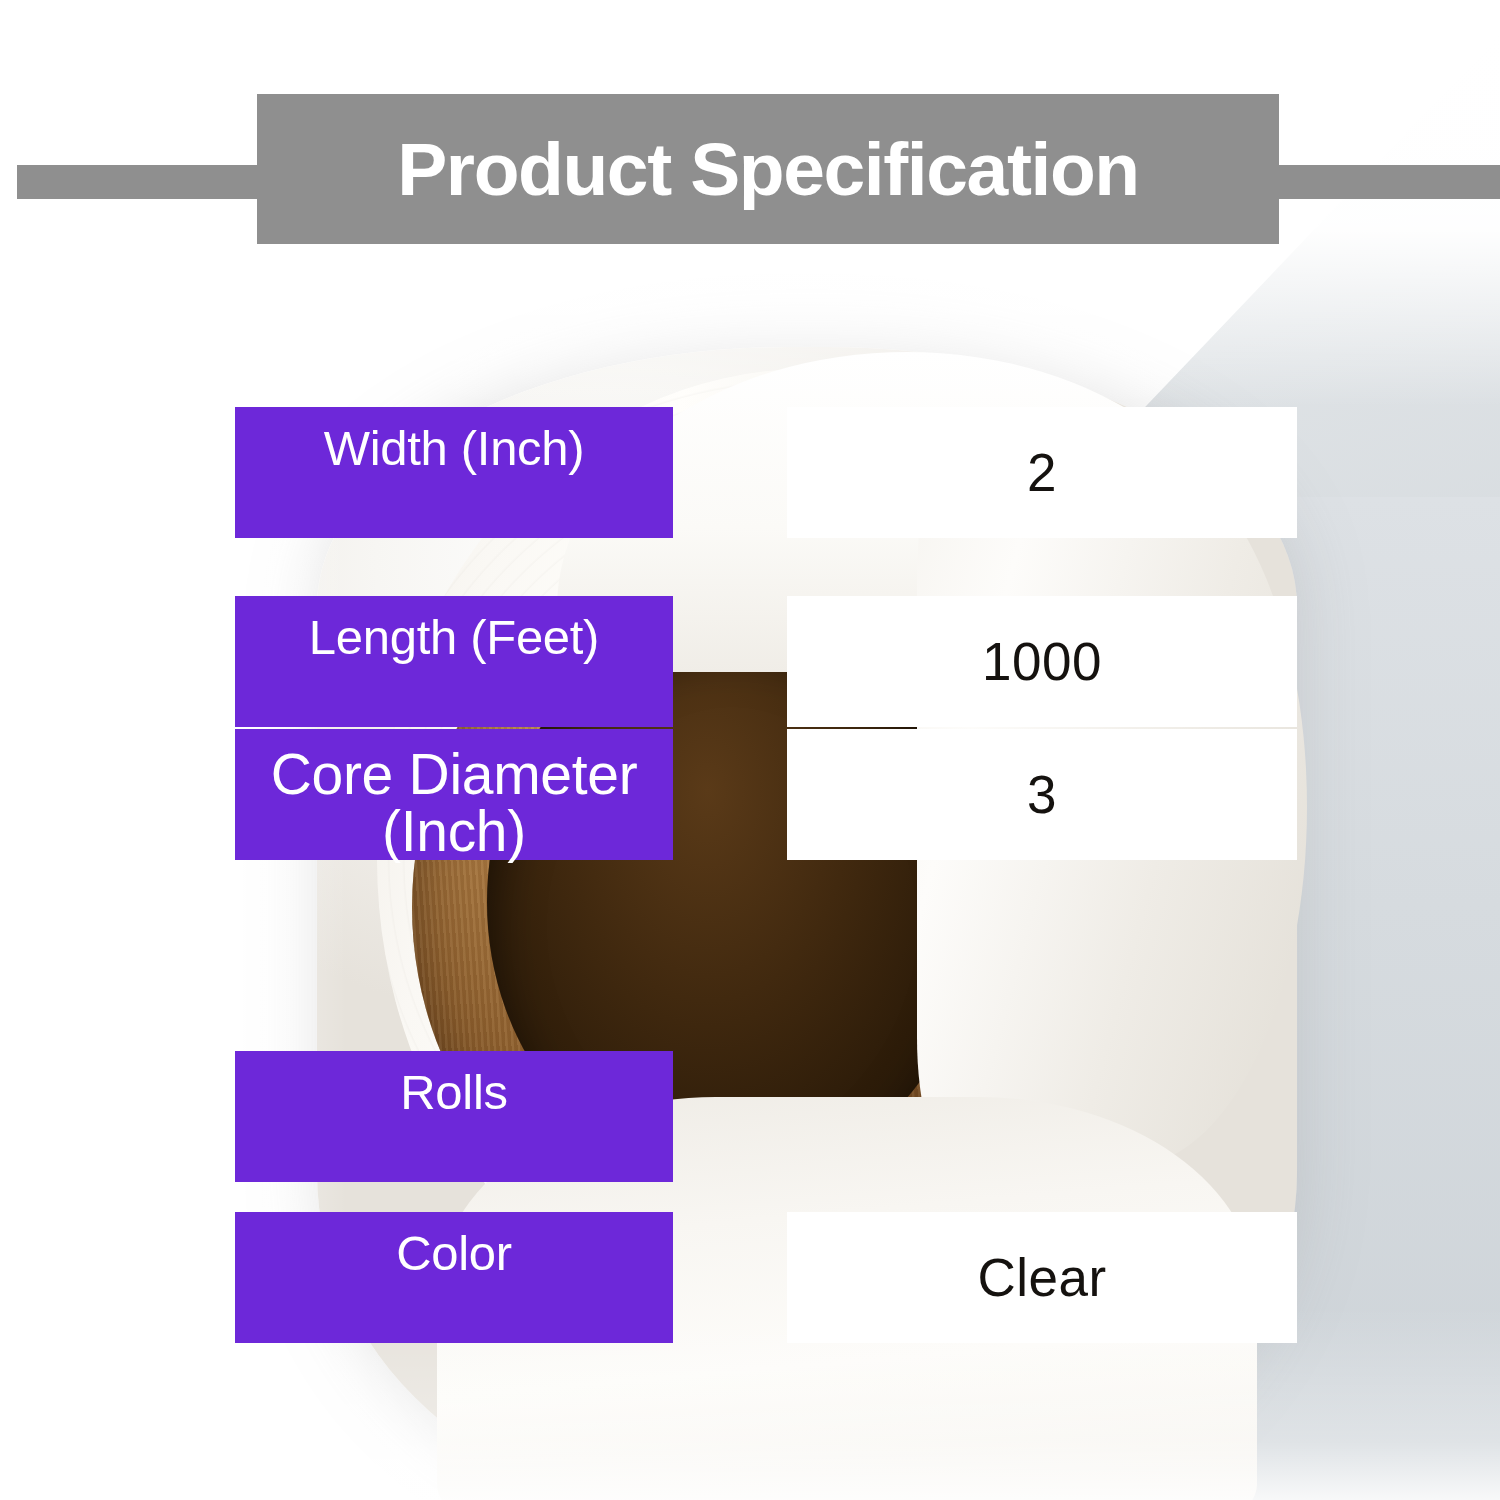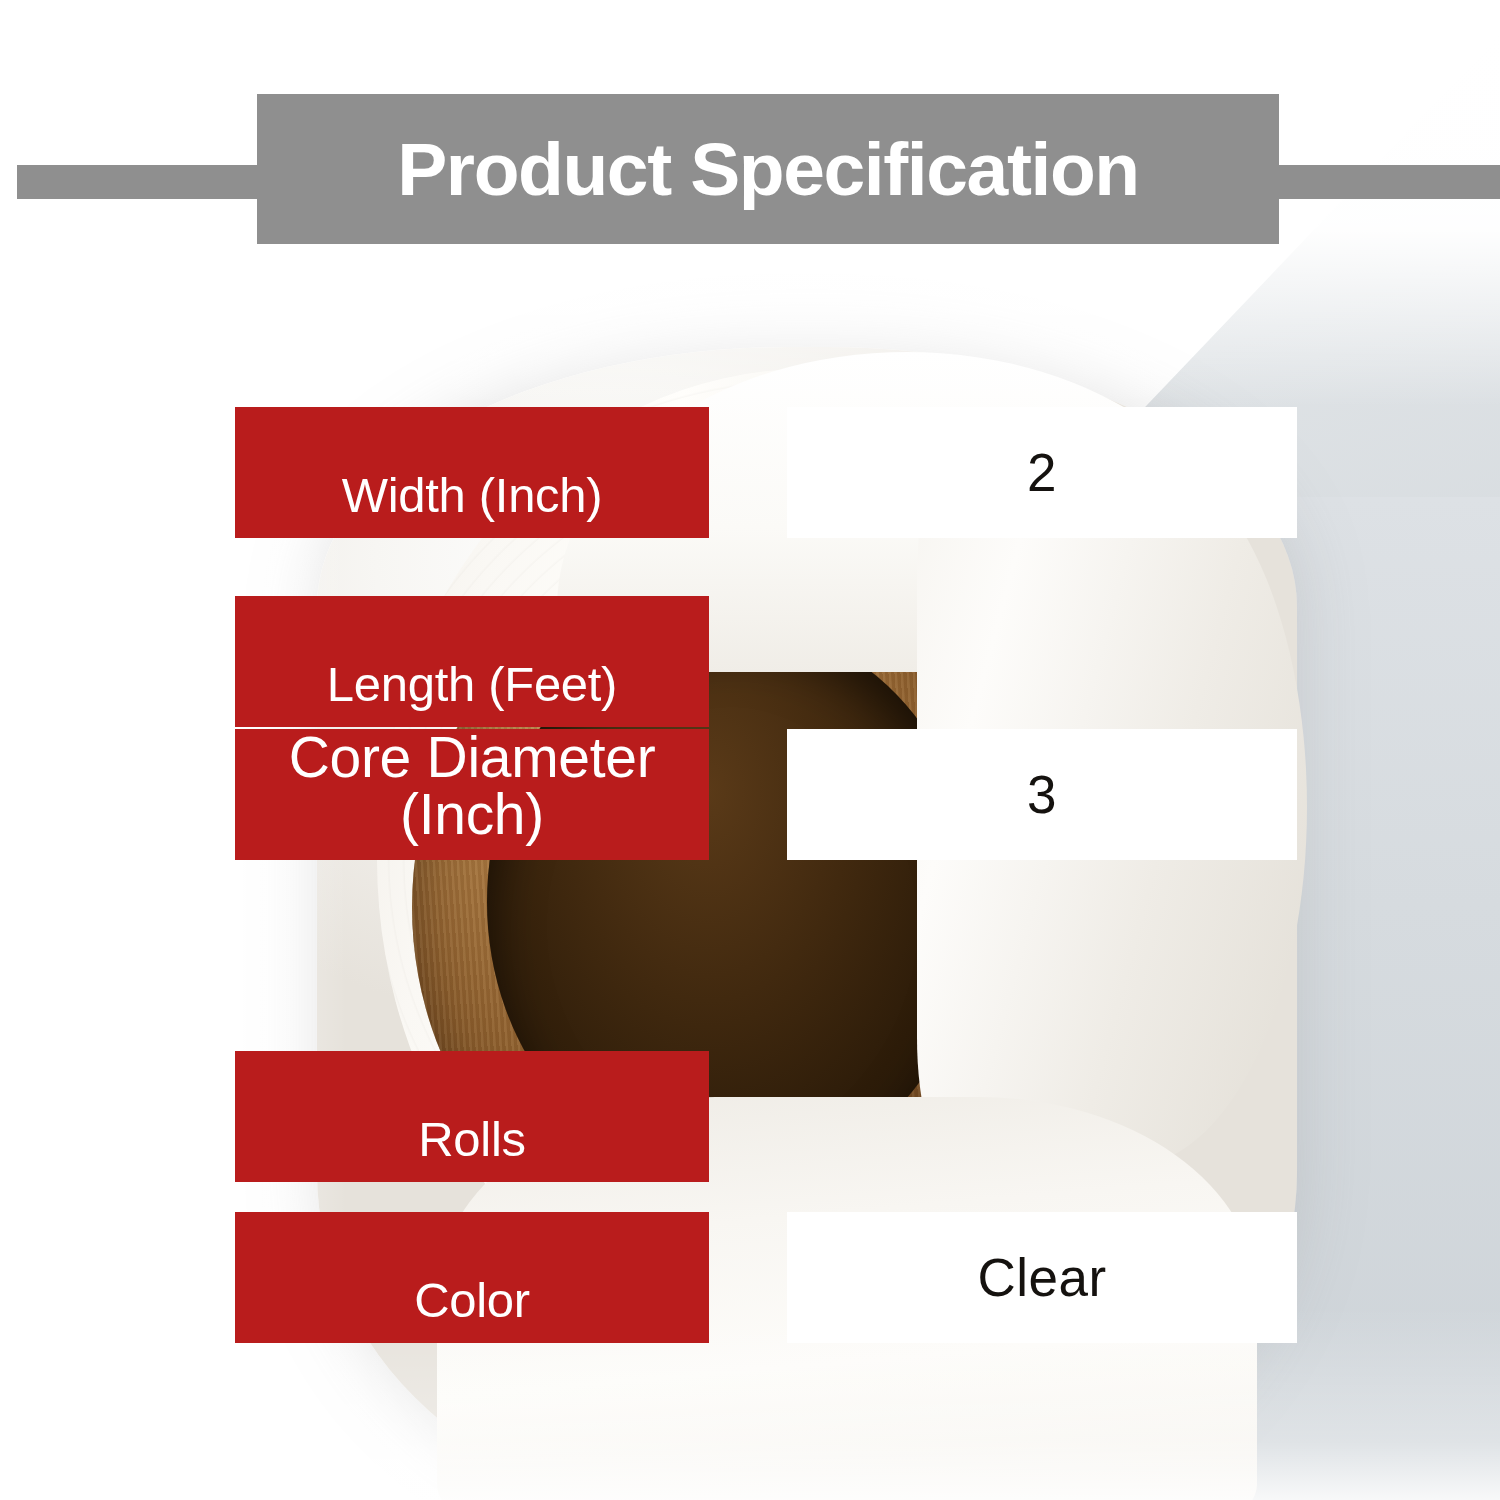--- a/index.html
+++ b/index.html
@@ -130,23 +130,23 @@
     letter-spacing:-1.4px;
     line-height:1;
     white-space:nowrap;
     font-family:"Liberation Sans", sans-serif;
   }
 
   
   #spec-table { position:absolute; left:0; top:0; width:1500px; height:1500px; z-index:4; }
   .spec-row { position:absolute; left:0; width:1500px; height:131px; }
   .cell-label {
-    position:absolute; left:218px; top:0; width:474px; height:131px;
-    background:#b91c1c;
-    display:flex; align-items:flex-end; justify-content:center;
+    position:absolute; left:218px; top:0; width:438px; height:131px;
+    background:#6d28d9;
+    display:flex; align-items:flex-start; justify-content:center;
     text-align:center;
   }
   .cell-label .txt {
     color:#ffffff;
     font-size:49px;
     font-weight:300;
     line-height:1.02;
     letter-spacing:-0.3px;
     padding:0 14px;
   }
@@ -197,20 +197,23 @@
     </div>
     <div class="cell-value">
       <span class="txt">2</span>
     </div>
   </div>
 
   <div class="spec-row" style="top:579px;">
     <div class="cell-label">
       <span class="txt">Length (Feet)</span>
     </div>
+    <div class="cell-value">
+      <span class="txt">1000</span>
+    </div>
   </div>
 
   <div class="spec-row" style="top:712px;">
     <div class="cell-label two-line">
       <span class="txt">Core Diameter (Inch)</span>
     </div>
     <div class="cell-value">
       <span class="txt">3</span>
     </div>
   </div>

